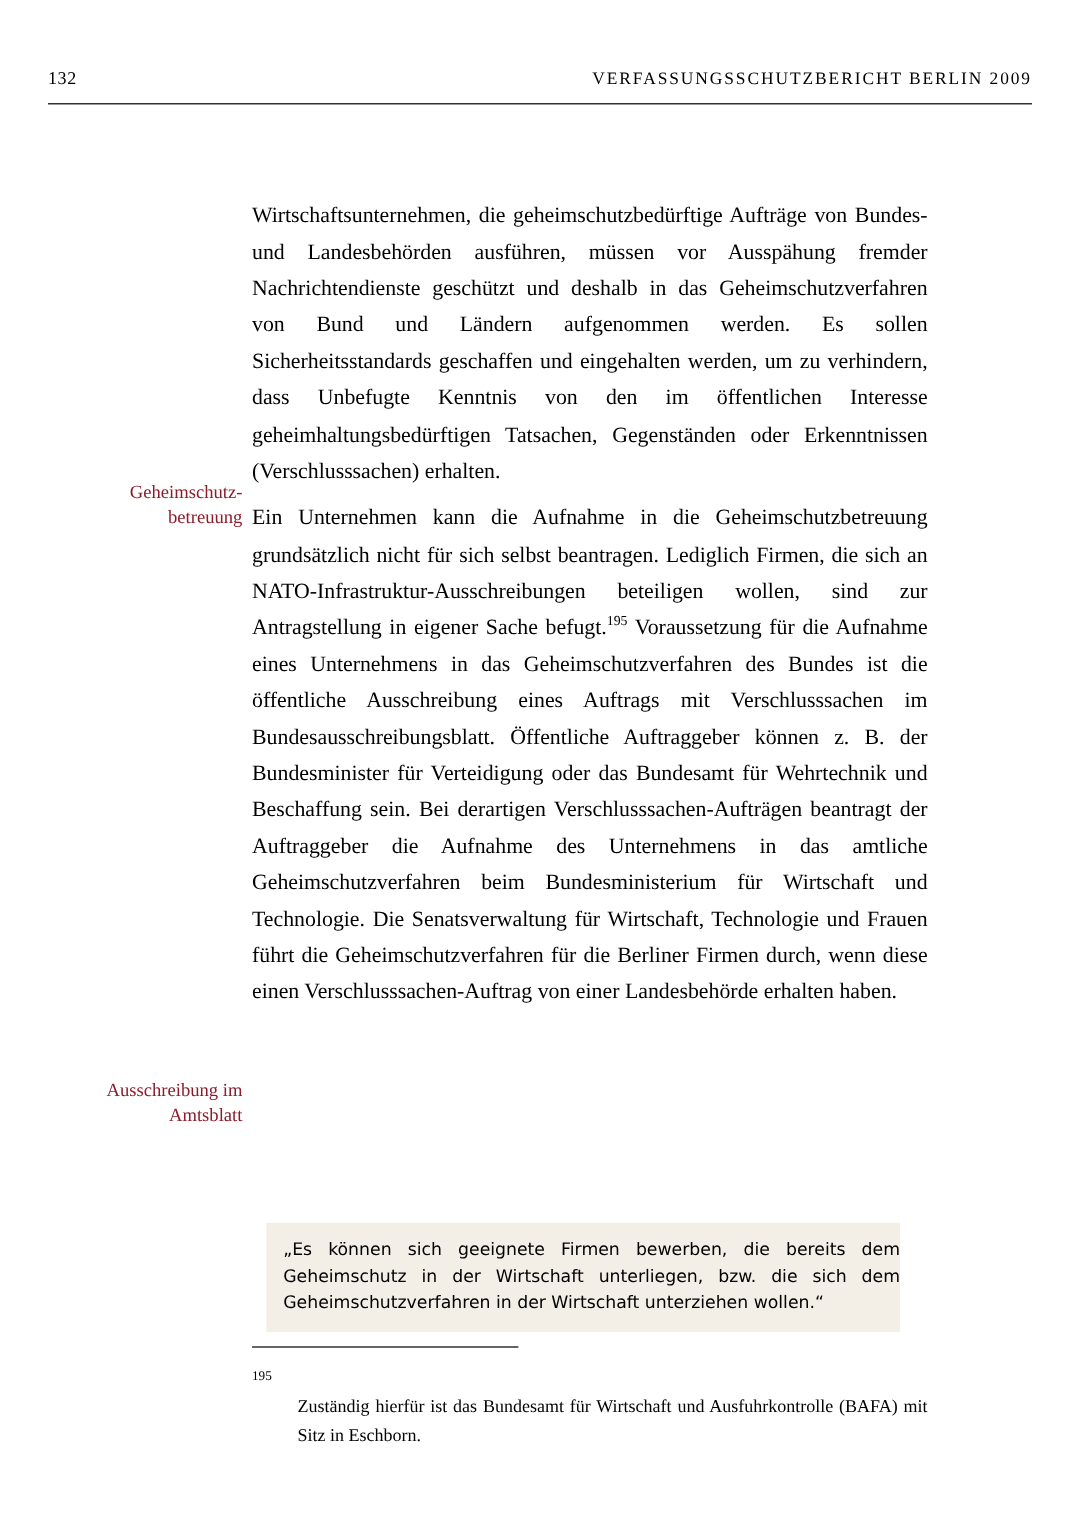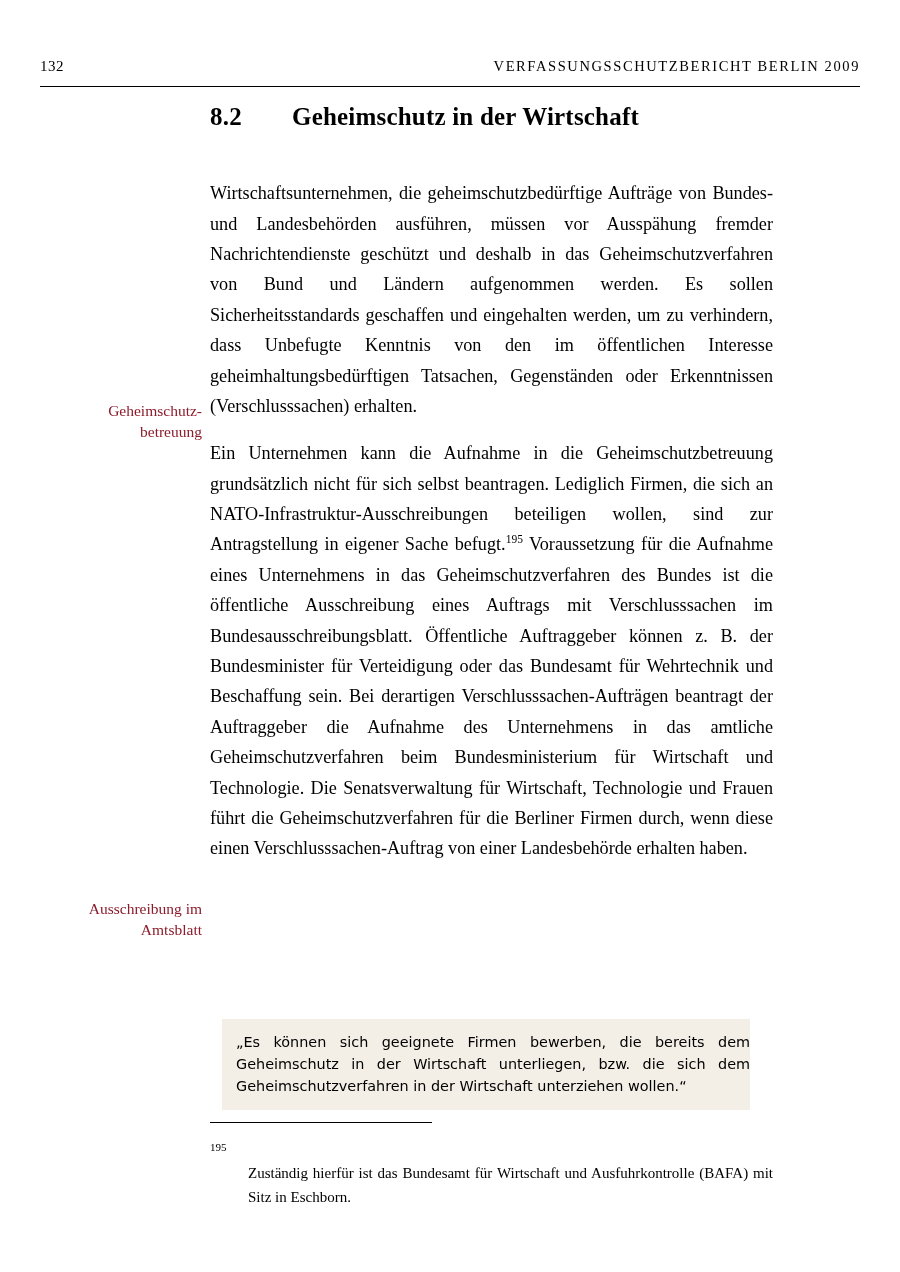--- a/index.html
+++ b/index.html
@@ -92,22 +92,22 @@
     position: absolute;
     left: 210px;
     width: 563px;
     font-size: 18.2px;
     line-height: 30.4px;
     text-align: justify;
     text-justify: inter-word;
     hyphens: manual;
   }
 
-  .p1 { top: 160px; }
-  .p2 { top: 420px; font-family: Liberation Serif, serif; }
+  .p1 { top: 146px; }
+  .p2 { top: 398px; font-family: Liberation Serif, serif; }
   .p3 { top: 896px; }
 
   .m1 { top: 148px; }
   .m2 { top: 400px; }
   .m3 { top: 898px; }
 
   sup.fn {
     font-size: 11.5px;
     vertical-align: super;
     line-height: 0;
@@ -164,23 +164,20 @@
 <body>
 
 <div class="page">
 
   <div class="running-head">
     <span class="folio">132</span>
     <span class="head-title">VERFASSUNGSSCHUTZBERICHT BERLIN 2009</span>
   </div>
   <div class="head-rule"></div>
 
-  <div class="section-heading">
-    <span class="num">8.2</span><span>Geheimschutz in der Wirtschaft</span>
-  </div>
 
   <div class="marginal m3">Ausschreibung im Amtsblatt</div>
   <div class="marginal m2">Geheimschutz-<br>betreuung</div>
 
   <p class="bodytext p1">Wirtschaftsunternehmen, die geheimschutzbedürftige Aufträge von Bundes- und Landesbehörden ausführen, müssen vor Ausspähung fremder Nachrichtendienste geschützt und deshalb in das Geheimschutzverfahren von Bund und Ländern aufgenommen werden. Es sollen Sicherheitsstandards geschaffen und eingehalten werden, um zu verhindern, dass Unbefugte Kenntnis von den im öffentlichen Interesse geheimhaltungsbedürftigen Tatsachen, Gegenständen oder Erkenntnissen (Verschlusssachen) erhalten.</p>
 
   <p class="bodytext p2"><span>Ein Unternehmen kann die Aufnahme in die Geheimschutzbetreuung grundsätzlich nicht für sich selbst beantragen. Lediglich Firmen, die sich an NATO-Infrastruktur-Ausschreibungen beteiligen wollen, sind zur Antragstellung in eigener Sache befugt.</span><sup class="fn">195</sup> <span>Voraussetzung für die Aufnahme eines Unternehmens in das Geheimschutzverfahren des Bundes ist die öffentliche Ausschreibung eines Auftrags mit Verschlusssachen im Bundesausschreibungsblatt. Öffentliche Auftraggeber können z. B. der Bundesminister für Verteidigung oder das Bundesamt für Wehrtechnik und Beschaffung sein. Bei derartigen Verschlusssachen-Aufträgen beantragt der Auftraggeber die Aufnahme des Unternehmens in das amtliche Geheimschutzverfahren beim Bundesministerium für Wirtschaft und Technologie. Die Senatsverwaltung für Wirtschaft, Technologie und Frauen führt die Geheimschutzverfahren für die Berliner Firmen durch, wenn diese einen Verschlusssachen-Auftrag von einer Landesbehörde erhalten haben.</span></p>
 
 
   <div class="quotebox">„Es können sich geeignete Firmen bewerben, die bereits dem Geheimschutz in der Wirtschaft unterliegen, bzw. die sich dem Geheimschutzverfahren in der Wirtschaft unterziehen wollen.“</div>

